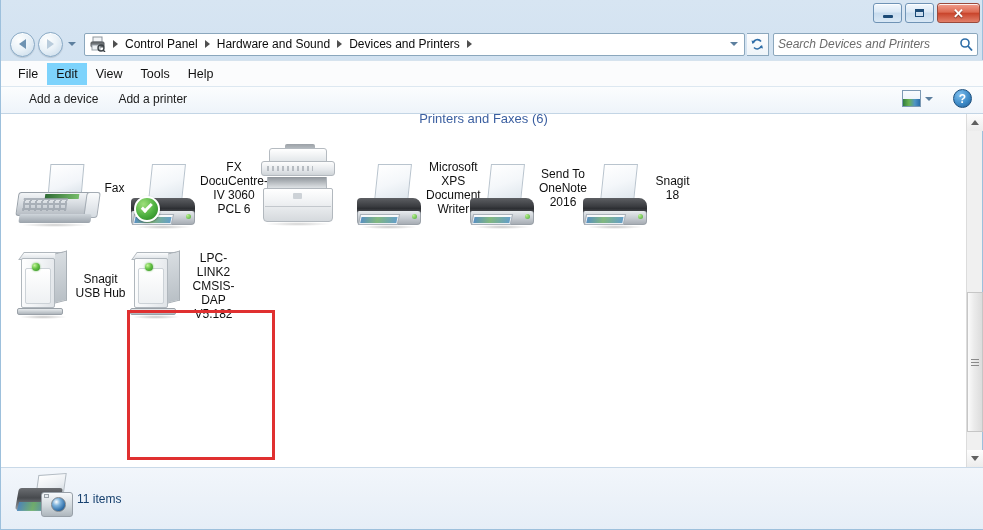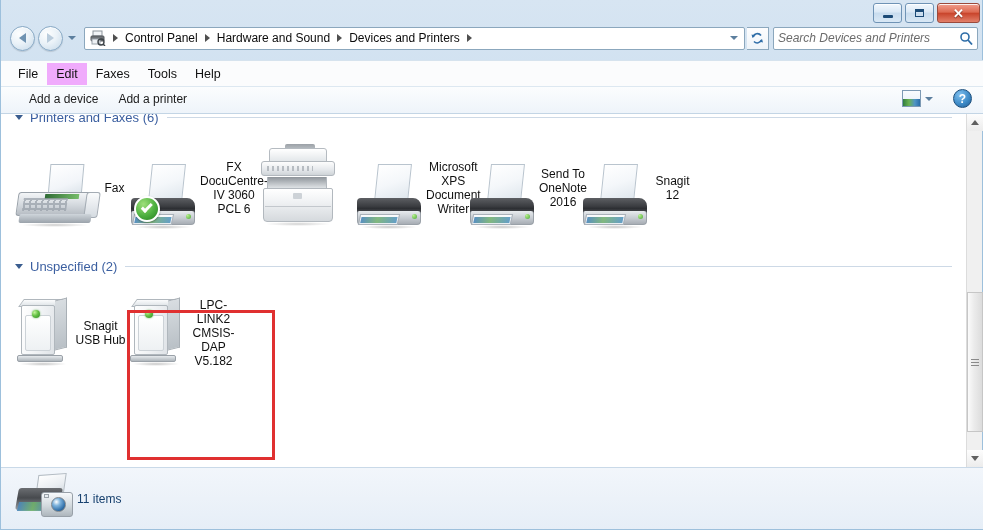--- a/index.html
+++ b/index.html
@@ -51,21 +51,21 @@
     background: linear-gradient(180deg, #f09e8e 0%, #dd6a52 45%, #c9452c 52%, #e2806a 100%);
   }
   .winbtn.close .glyph-x {
     color: #fff; font-size: 13px; font-weight: bold; line-height: 1;
     text-shadow: 0 1px 1px rgba(0,0,0,.45);
     font-family: "Liberation Sans", sans-serif;
   }
 
   
   #navbar {
-    position: absolute; left: 0; top: 22px;
+    position: absolute; left: 0; top: 28px;
     width: 983px; height: 32px;
     display: flex; align-items: center;
     padding: 0 6px;
   }
   .navbtn {
     width: 25px; height: 25px; border-radius: 50%;
     background: radial-gradient(circle at 35% 30%, #fdfefe 0%, #eaf2f8 45%, #c4d8e8 100%);
     border: 1px solid #87a8c4;
     box-shadow: inset 0 1px 1px rgba(255,255,255,.9), 0 1px 1px rgba(0,0,0,.12);
     display: flex; align-items: center; justify-content: center;
@@ -151,21 +151,21 @@
     background: #fbfcfd;
     border-top: 1px solid #d6e3ee;
     display: flex; align-items: center;
     padding-left: 8px;
   }
   .menu-item {
     font-size: 12.5px; color: #111;
     padding: 4px 9px;
     cursor: default;
   }
-  .menu-item.active { background: #f0abfc; }
+  .menu-item.active { background: #7dd3fc; }
 
   
   #cmdbar {
     position: absolute; left: 0; top: 86px;
     width: 983px; height: 28px;
     background: linear-gradient(180deg, #fbfdfe 0%, #eef4fa 100%);
     border-top: 1px solid #dde8f1;
     border-bottom: 1px solid #c3d5e5;
     display: flex; align-items: center;
     padding: 0 6px 3px 18px;
@@ -592,41 +592,41 @@
       <svg width="14" height="14" viewBox="0 0 14 14" style="flex:0 0 auto;">
         <circle cx="6" cy="6" r="4" fill="none" stroke="#2f6ea8" stroke-width="1.6"></circle>
         <line x1="9" y1="9" x2="13" y2="13.5" stroke="#2f6ea8" stroke-width="1.8"></line>
       </svg>
     </div>
   </div>
 
   <div id="menubar">
     <span class="menu-item">File</span>
     <span class="menu-item active">Edit</span>
-    <span class="menu-item">Faxes</span>
+    <span class="menu-item">View</span>
     <span class="menu-item">Tools</span>
     <span class="menu-item">Help</span>
   </div>
 
   <div id="cmdbar">
     <span class="cmd-item">Add a device</span>
     <span class="cmd-item">Add a printer</span>
     <div class="cmd-right">
       <div class="viewicon">
         <i></i>
       </div>
       <span class="caret-dn"></span>
       <div class="helpbtn">?</div>
     </div>
   </div>
 
   <div id="content">
     <div id="content-inner">
 
-      <div class="group-header" style="margin-top:-8px;">
+      <div class="group-header" style="margin-top:-8px;flex-direction:column;">
         <span class="group-tri"></span>
         <span class="group-title">Printers and Faxes (6)</span>
         <span class="group-rule"></span>
       </div>
 
       <div class="tiles" style="padding-top:14px;">
 
         <div class="tile">
           <div class="icon-wrap">
             <div class="fx">
@@ -715,30 +715,25 @@
               <div class="paper"></div>
               <div class="body"></div>
               <div class="body2"></div>
               <div class="tray">
                   <div class="band"></div>
                 </div>
               <div class="led"></div>
               <div class="shadow"></div>
             </div>
           </div>
-          <div class="label">Snagit 12</div>
+          <div class="label">Snagit 18</div>
         </div>
 
       </div>
 
-      <div class="group-header" style="margin-top:25px;">
-        <span class="group-tri"></span>
-        <span class="group-title">Unspecified (2)</span>
-        <span class="group-rule"></span>
-      </div>
 
       <div class="tiles" style="padding-top:16px;">
 
         <div class="tile">
           <div class="icon-wrap" style="height:76px;">
             <div class="dev">
               <div class="top"></div>
               <div class="side"></div>
               <div class="front"></div>
               <div class="panel"></div>

